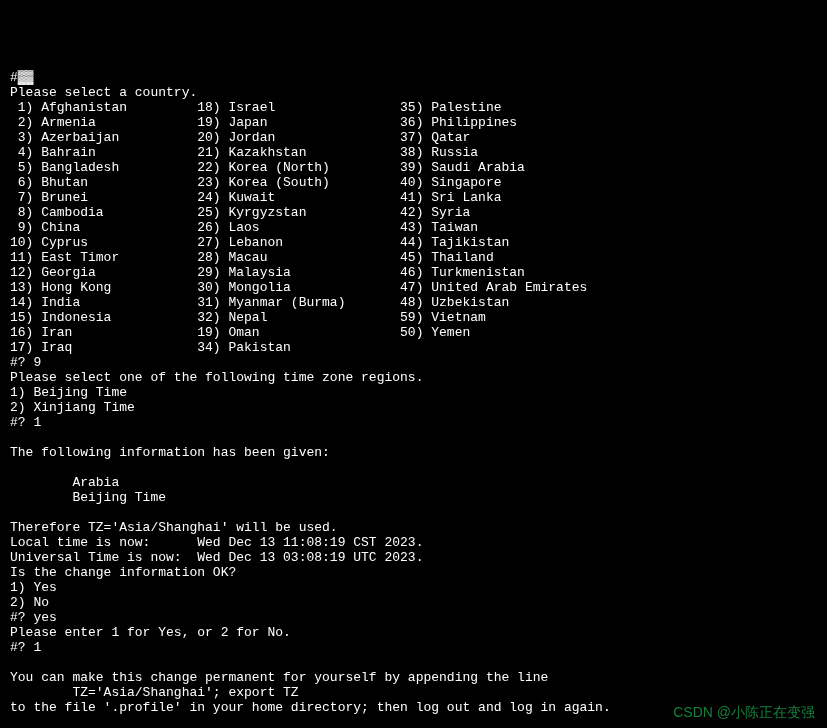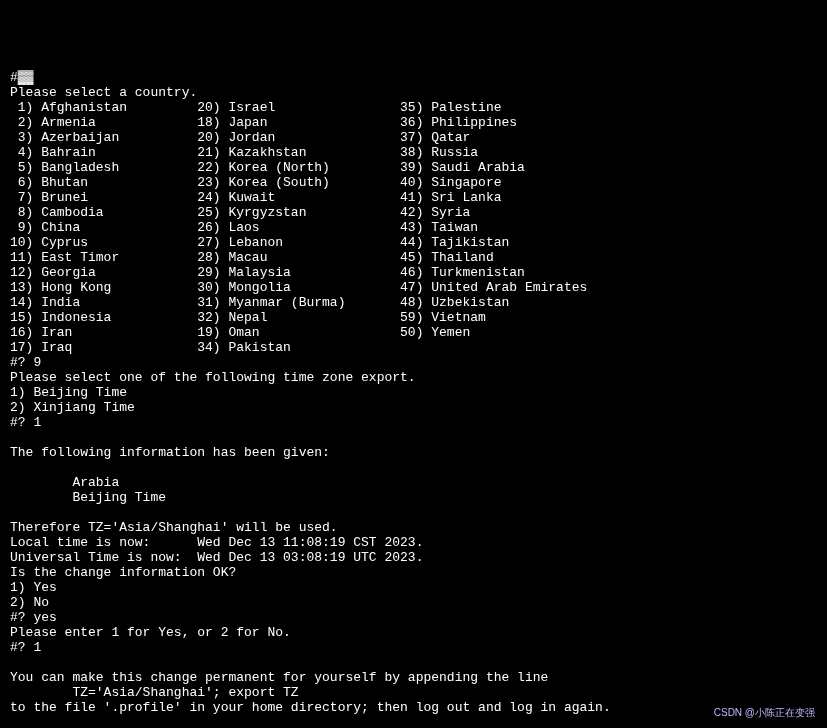--- a/index.html
+++ b/index.html
@@ -20,51 +20,51 @@
       position: relative;
       white-space: pre;
     }
     .terminal {
       white-space: pre;
     }
     .watermark {
       position: absolute;
       bottom: 8px;
       right: 12px;
-      color: #c4b5fd;
+      color: #15803d;
       font-family: sans-serif;
-      font-size: 10px;
+      font-size: 14px;
     }
   </style>
 </head>
 <body>
 
 
 
 <div class="terminal"><span>#▓▓</span>
 <span>Please select a country.</span>
-<span> 1) Afghanistan         20) Israel                35) Palestine</span>
-<span> 2) Armenia             18) Japan                 36) Philippines</span>
+<span> 1) Afghanistan         18) Israel                35) Palestine</span>
+<span> 2) Armenia             19) Japan                 36) Philippines</span>
 <span> 3) Azerbaijan          20) Jordan                37) Qatar</span>
 <span> 4) Bahrain             21) Kazakhstan            38) Russia</span>
 <span> 5) Bangladesh          22) Korea (North)         39) Saudi Arabia</span>
 <span> 6) Bhutan              23) Korea (South)         40) Singapore</span>
 <span> 7) Brunei              24) Kuwait                41) Sri Lanka</span>
 <span> 8) Cambodia            25) Kyrgyzstan            42) Syria</span>
 <span> 9) China               26) Laos                  43) Taiwan</span>
 <span>10) Cyprus              27) Lebanon               44) Tajikistan</span>
 <span>11) East Timor          28) Macau                 45) Thailand</span>
 <span>12) Georgia             29) Malaysia              46) Turkmenistan</span>
 <span>13) Hong Kong           30) Mongolia              47) United Arab Emirates</span>
 <span>14) India               31) Myanmar (Burma)       48) Uzbekistan</span>
 <span>15) Indonesia           32) Nepal                 59) Vietnam</span>
 <span>16) Iran                19) Oman                  50) Yemen</span>
 <span>17) Iraq                34) Pakistan              </span>
 <span>#? 9</span>
-<span>Please select one of the following time zone export.</span>
+<span>Please select one of the following time zone regions.</span>
 <span>1) Beijing Time</span>
 <span>2) Xinjiang Time</span>
 <span>#? 1</span>
 
 <span>The following information has been given:</span>
 
 <span>        Arabia</span>
 <span>        Beijing Time</span>
 
 <span>Therefore TZ='Asia/Shanghai' will be used.</span>

